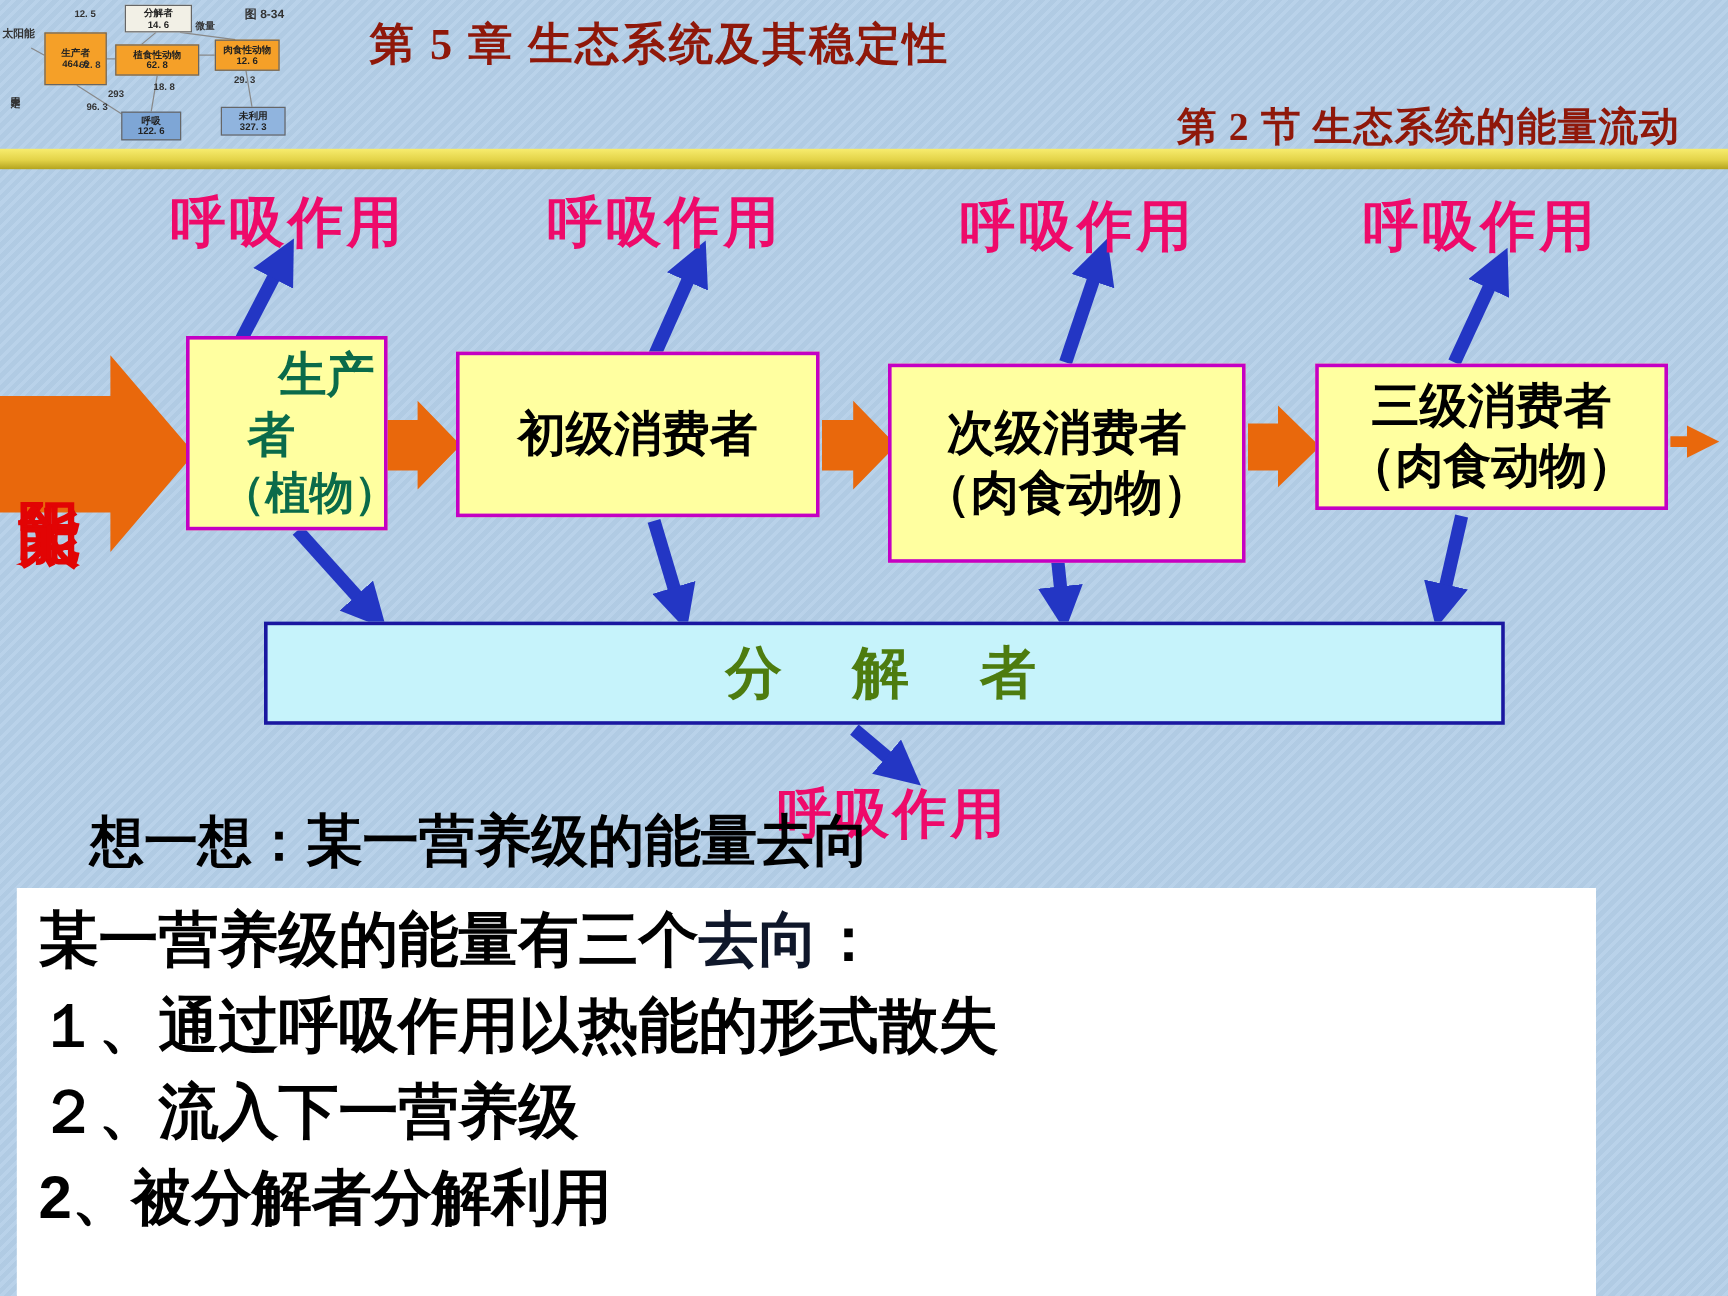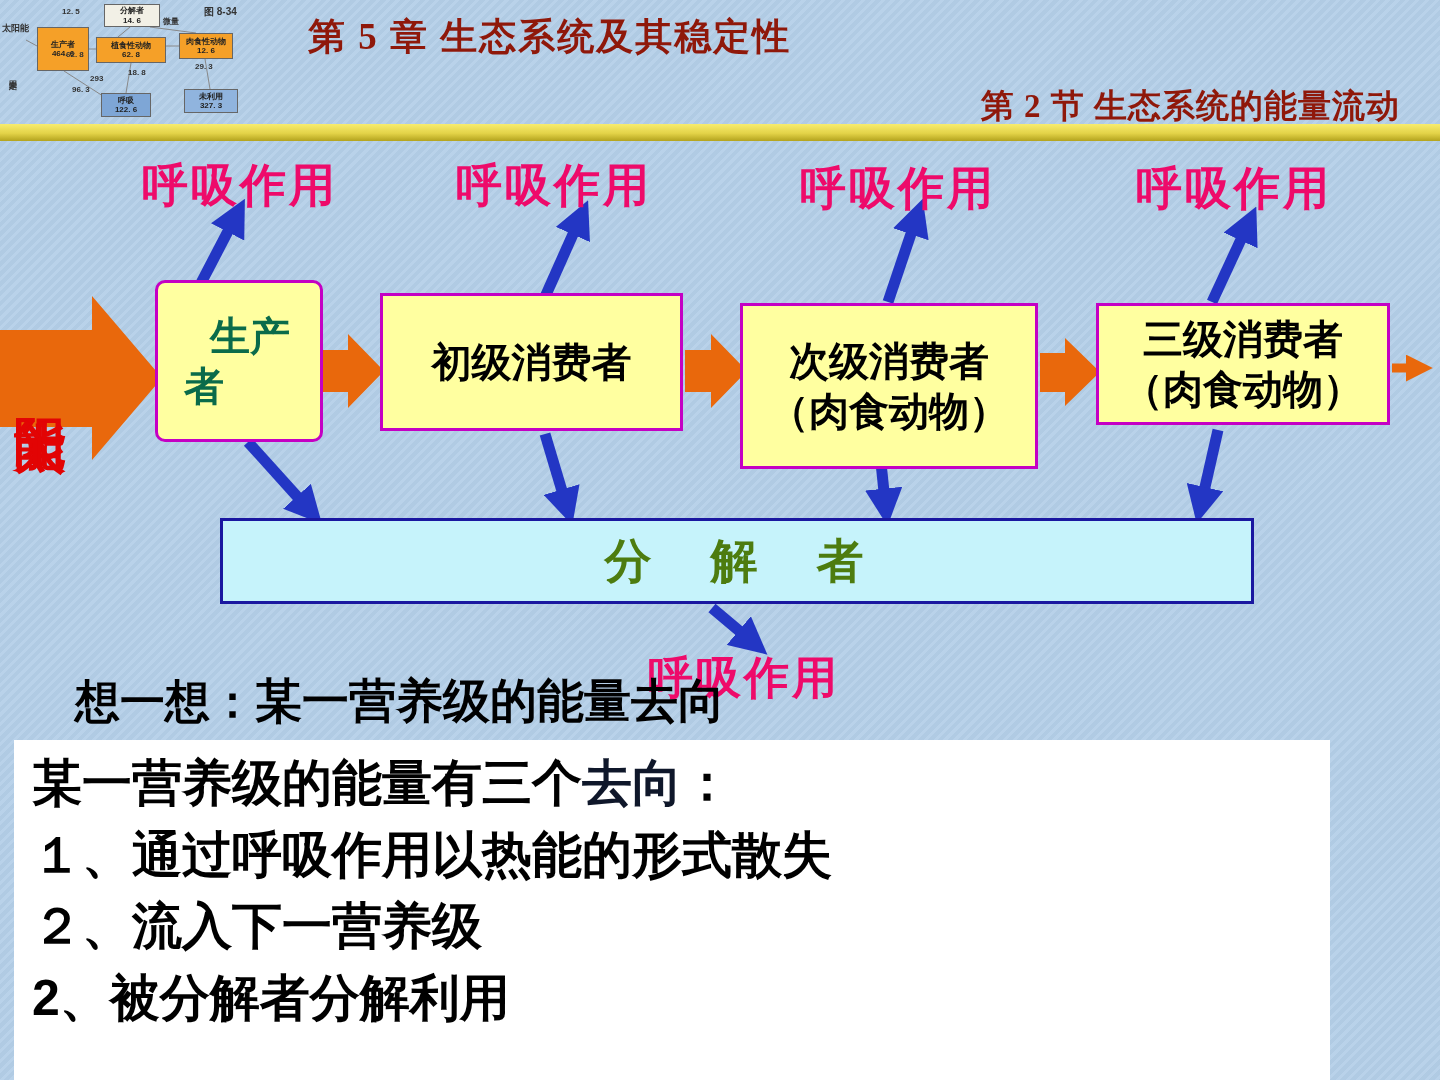--- a/index.html
+++ b/index.html
@@ -42,21 +42,21 @@
   .resp-label{
     position:absolute;z-index:2;font-size:46px;font-weight:800;color:#ee0a6a;
     letter-spacing:3px;white-space:nowrap;
   }
   .trophic-box{
     position:absolute;z-index:2;box-sizing:border-box;
     background:#ffffa0;border:3px solid #c400c4;
     display:flex;flex-direction:column;align-items:center;justify-content:center;
     font-weight:800;font-size:40px;line-height:1.25;color:#000;text-align:center;white-space:nowrap;
   }
-  #producer-box{align-items:flex-start;padding-left:26px;color:#0a6b4a;overflow:visible;border-radius:10px;}
+  #producer-box{align-items:flex-start;padding-left:48px;color:#0a6b4a;overflow:visible;}
   #producer-box .l1{margin-left:26px;}
   #producer-box .l3{margin-left:-22px;font-size:37px;}
   .solar-label{
     position:absolute;left:14px;top:380px;z-index:2;
     writing-mode:vertical-rl;font-size:52px;font-weight:800;color:#e20404;line-height:1;letter-spacing:-2px;
   }
   #decomposer-box{
     position:absolute;left:220px;top:518px;width:1034px;height:86px;z-index:2;box-sizing:border-box;
     background:#c6f3fb;border:3px solid #1a17a0;
     display:flex;align-items:center;justify-content:center;
@@ -171,20 +171,21 @@
   <div class="resp-label" style="left:142px;top:155px;">呼吸作用</div>
   <div class="resp-label" style="left:456px;top:155px;">呼吸作用</div>
   <div class="resp-label" style="left:800px;top:158px;">呼吸作用</div>
   <div class="resp-label" style="left:1136px;top:158px;">呼吸作用</div>
 
   <div class="solar-label">太阳能</div>
 
   <div class="trophic-box" id="producer-box" style="left:155px;top:280px;width:168px;height:162px;">
     <span class="l1">生产</span>
     <span class="l2">者</span>
+    <span class="l3">（植物）</span>
   </div>
   <div class="trophic-box" style="left:380px;top:293px;width:303px;height:138px;">
     <span>初级消费者</span>
   </div>
   <div class="trophic-box" style="left:740px;top:303px;width:298px;height:166px;">
     <span>次级消费者</span>
     <span>（肉食动物）</span>
   </div>
   <div class="trophic-box" style="left:1096px;top:303px;width:294px;height:122px;">
     <span>三级消费者</span>

